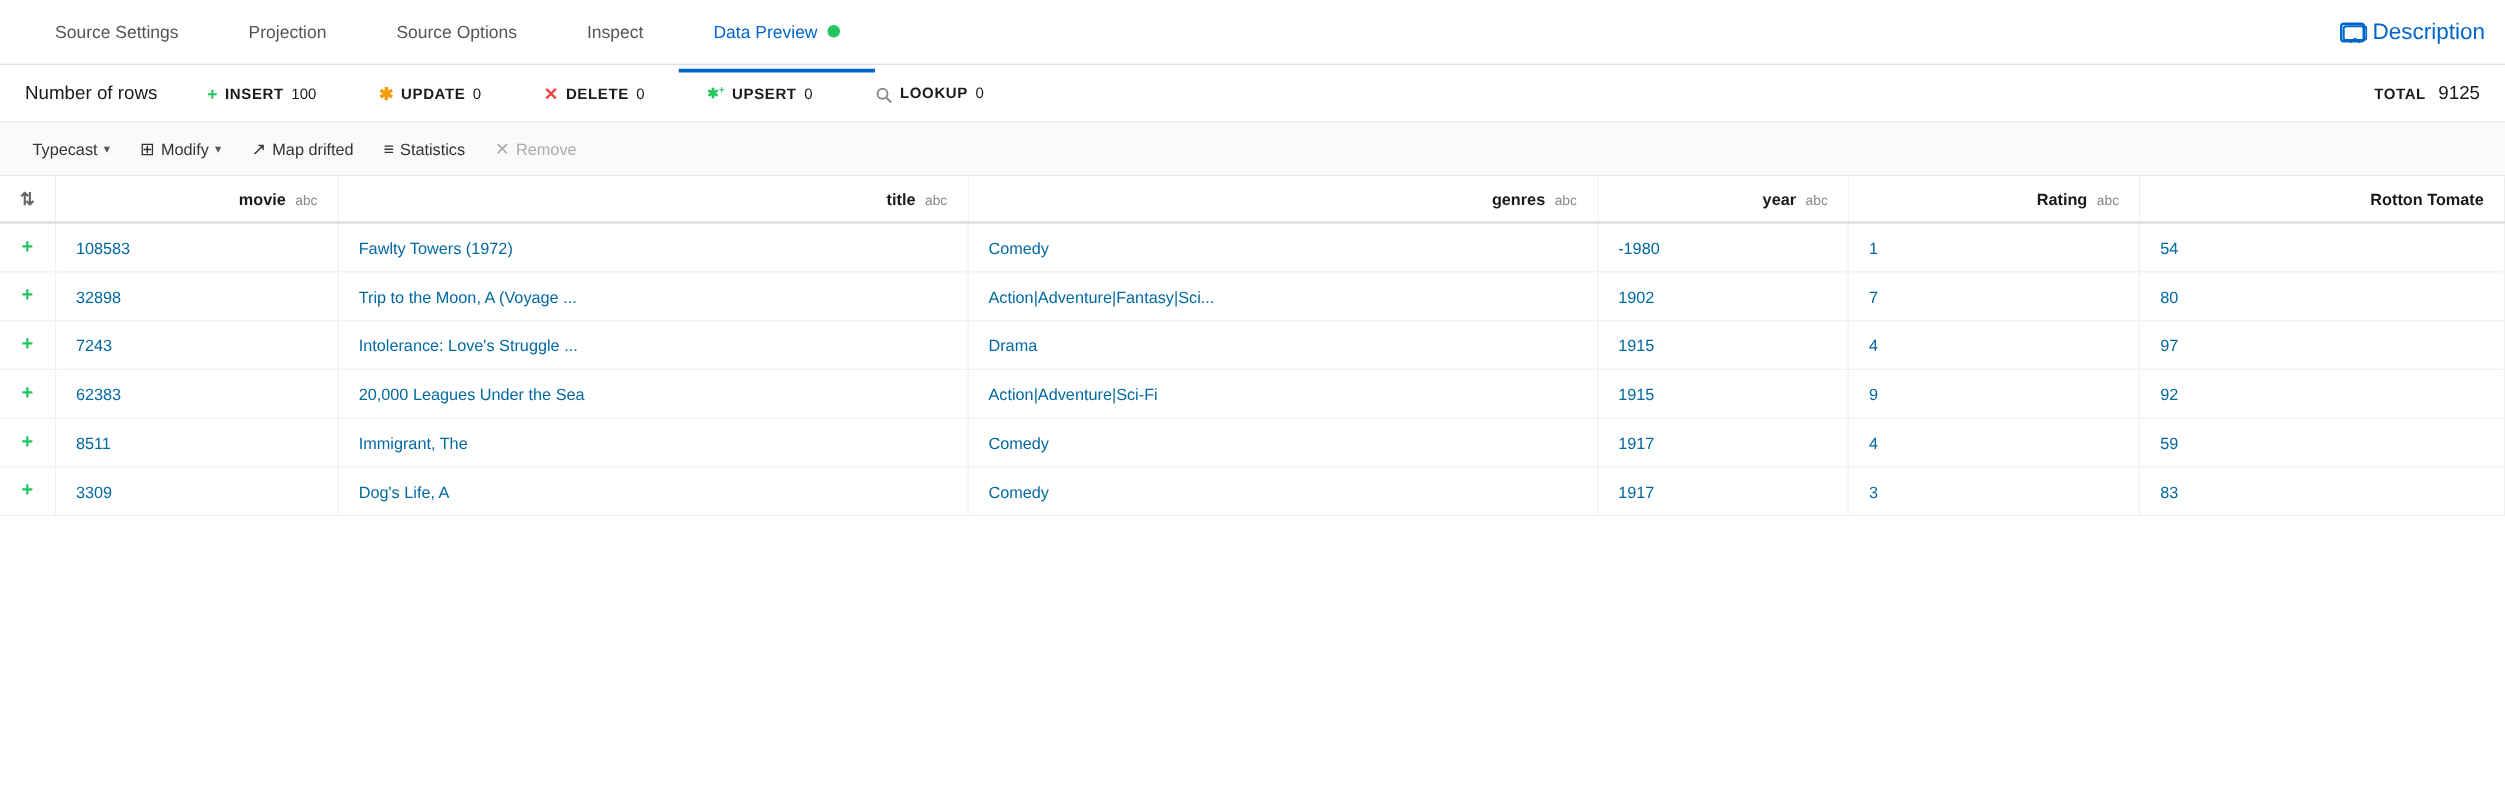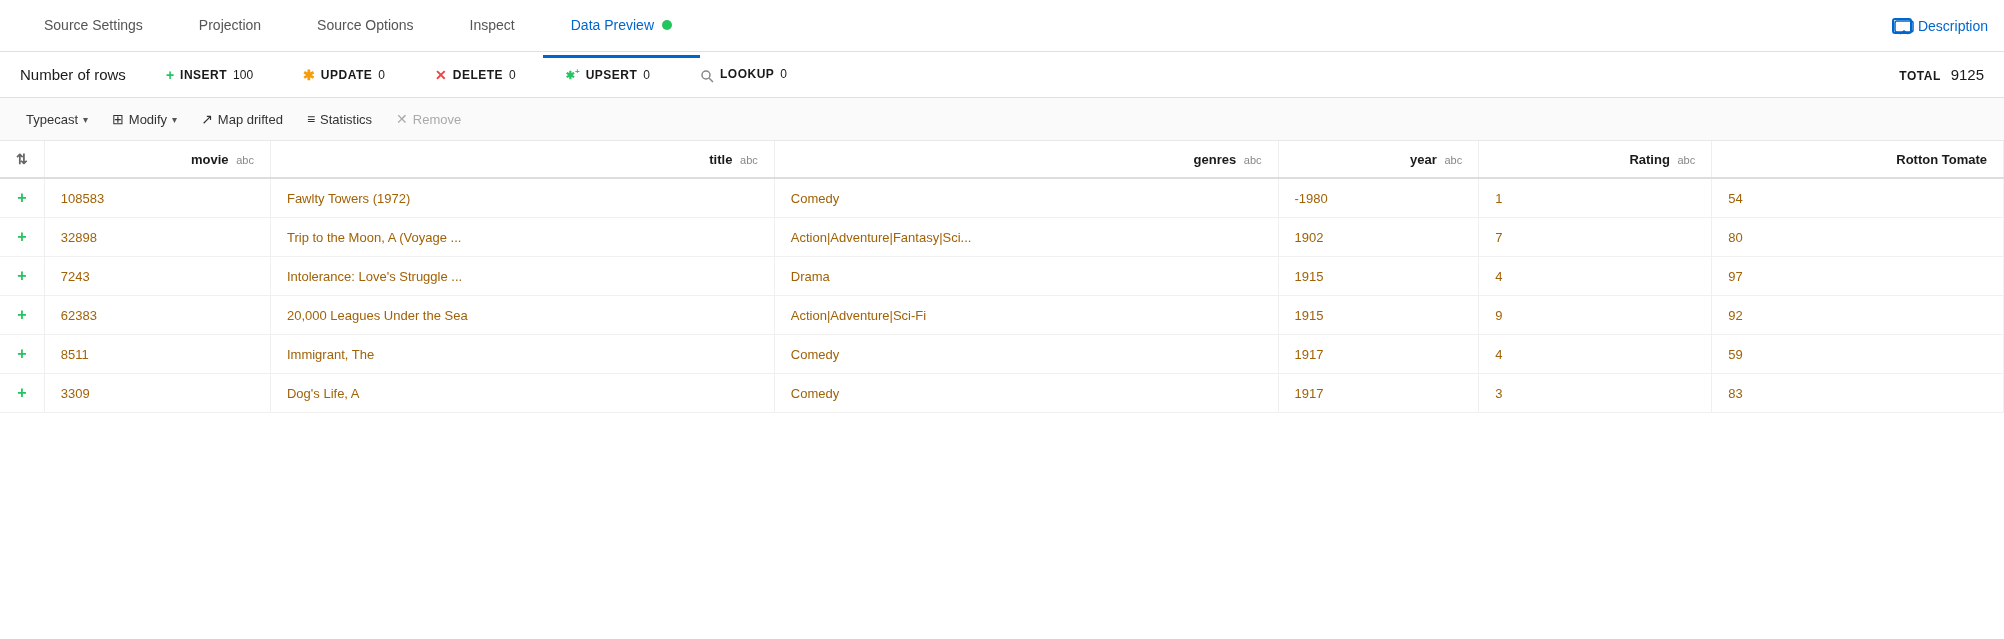--- a/index.html
+++ b/index.html
@@ -48,21 +48,21 @@
       margin-left: 8px;
       display: inline-block;
     }
     .nav-right {
       margin-left: auto;
       display: flex;
       align-items: center;
       gap: 6px;
       color: #0066cc;
       cursor: pointer;
-      font-size: 14px;
+      font-size: 18px;
       justify-content: space-between;
     }
     .nav-right .desc-icon {
       width: 20px;
       height: 16px;
       border: 2px solid #0066cc;
       border-radius: 3px;
       display: inline-block;
       position: relative;
     }
@@ -187,21 +187,21 @@
     }
     thead th:first-child {
       width: 40px;
       text-align: center;
     }
     tbody tr {
       border-bottom: 1px solid #f0f0f0;
     }
     tbody td {
       padding: 10px 16px;
-      color: #a16207;
+      color: #0369a1;
       border-right: 1px solid #f0f0f0;
       white-space: nowrap;
     }
     tbody td:first-child {
       text-align: center;
       color: #22c55e;
       font-size: 16px;
       font-weight: bold;
       width: 40px;
     }

